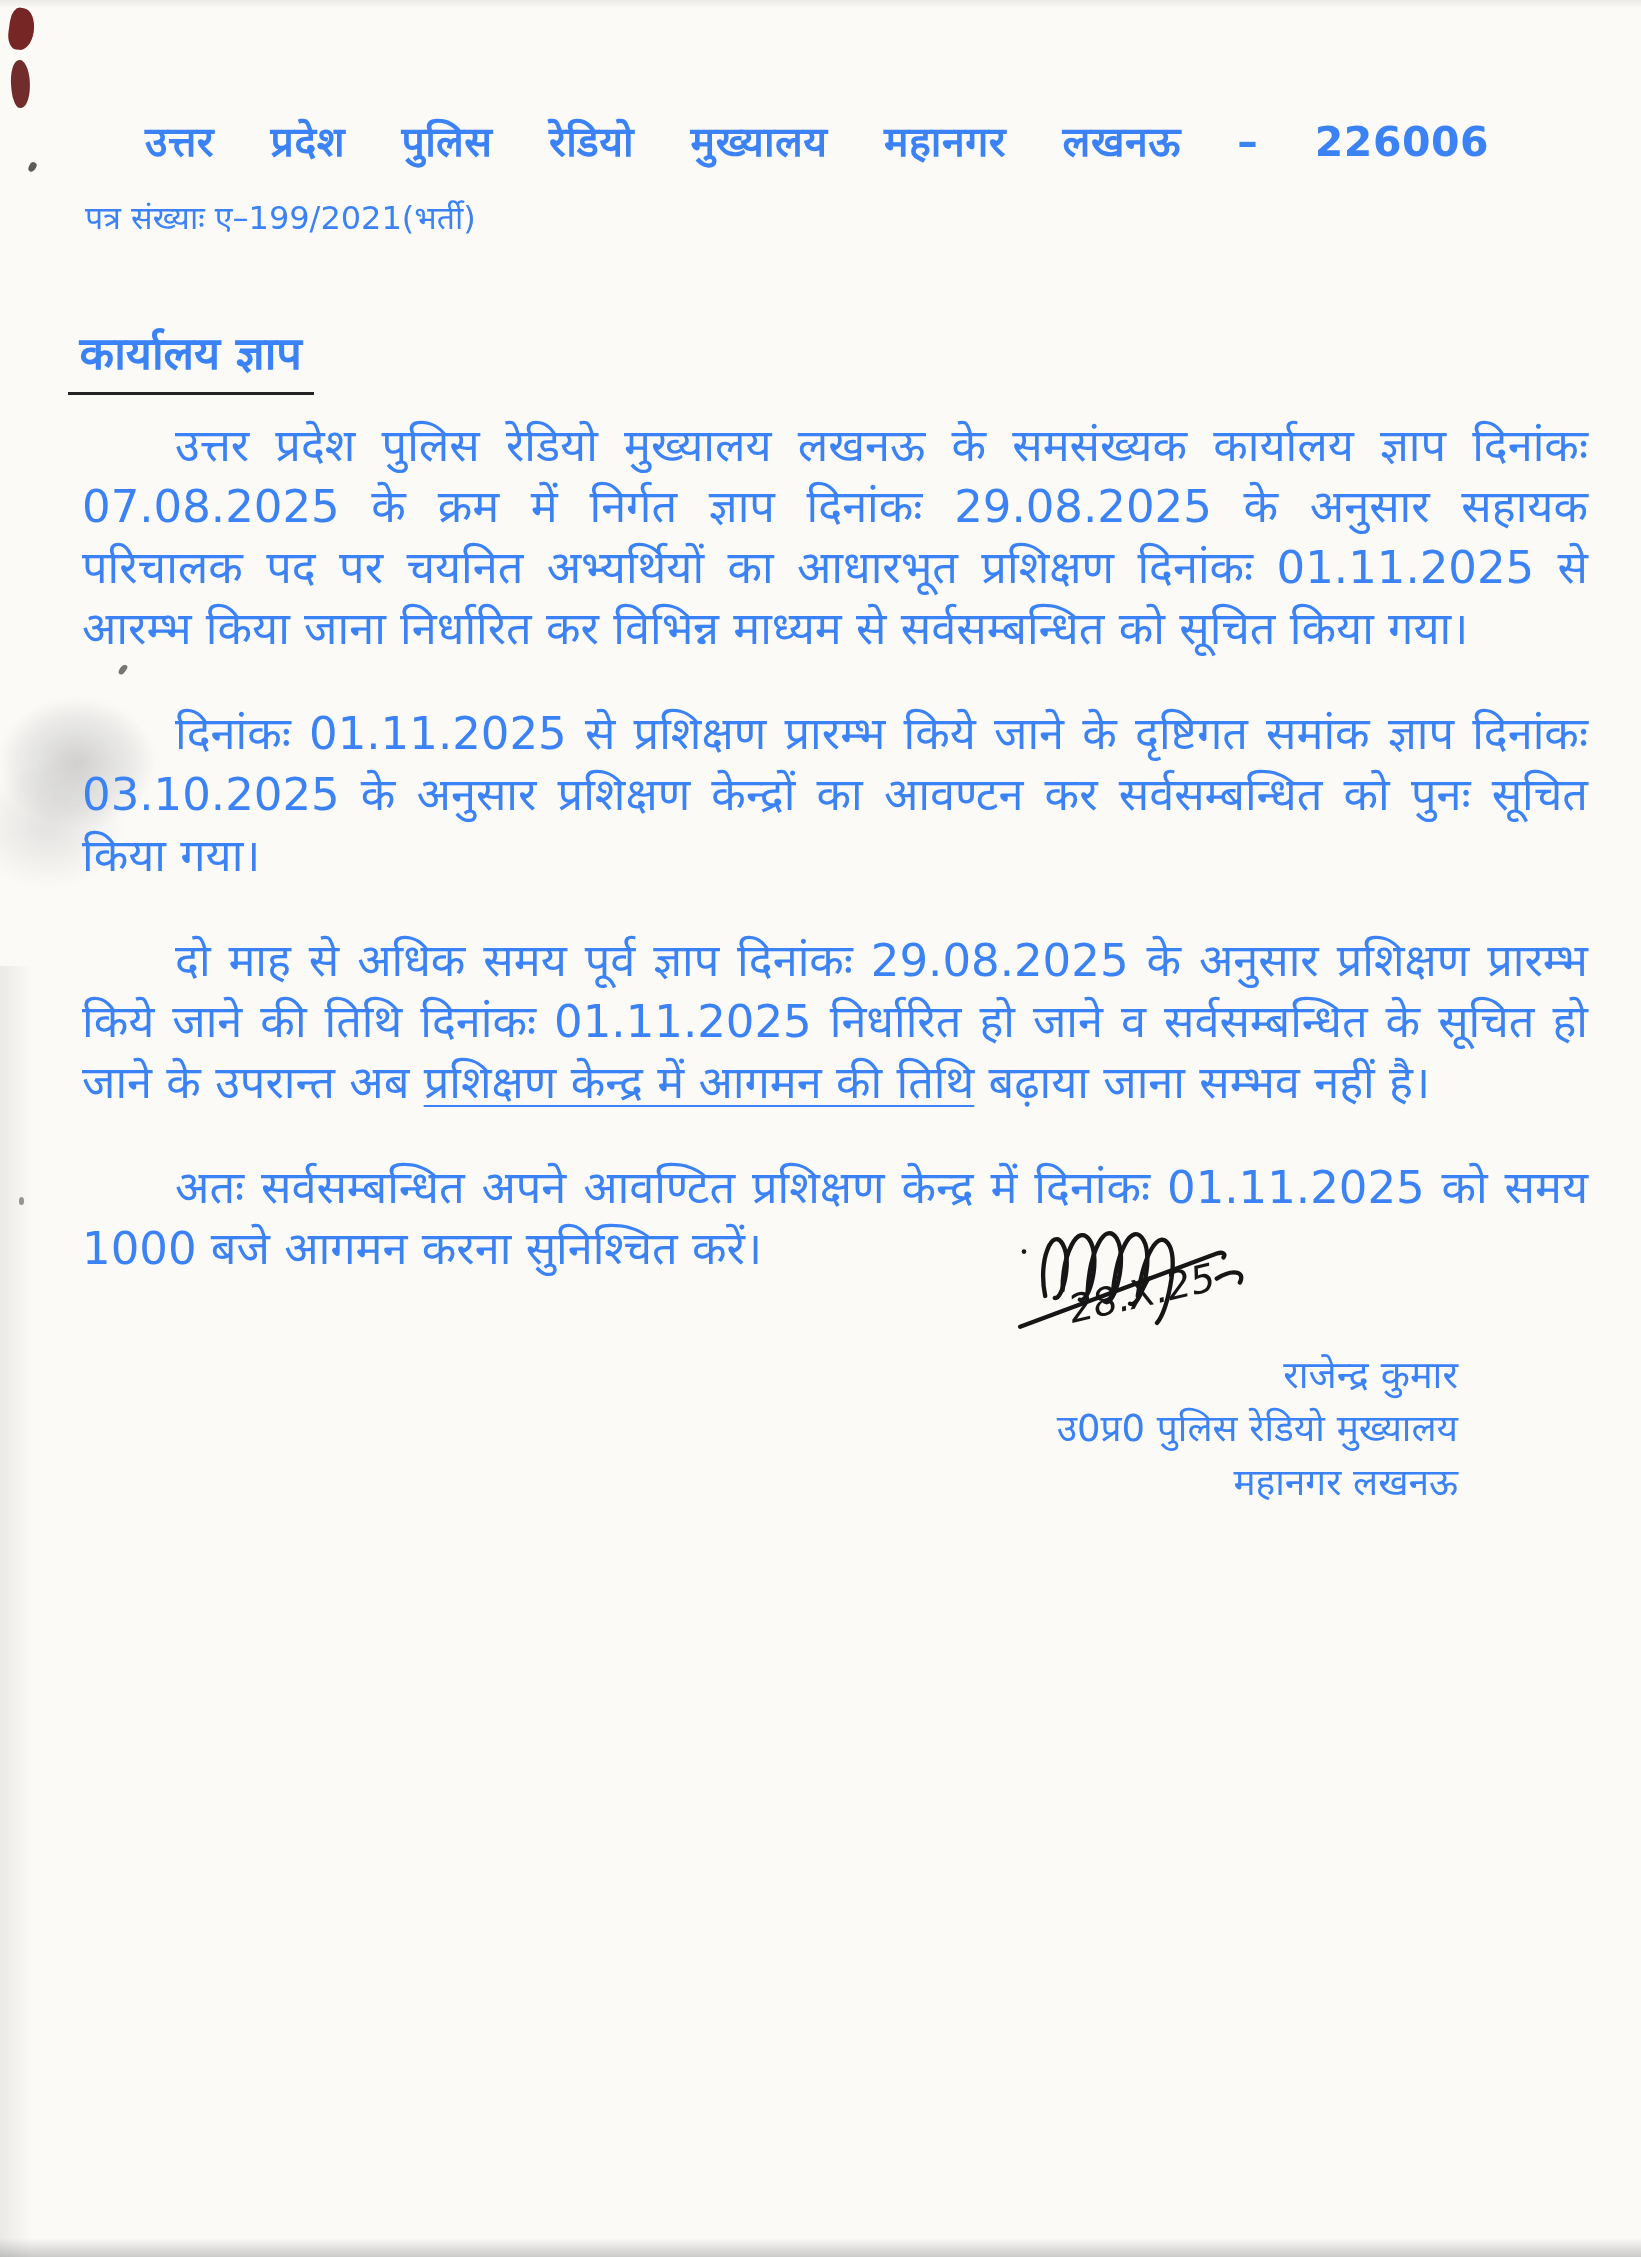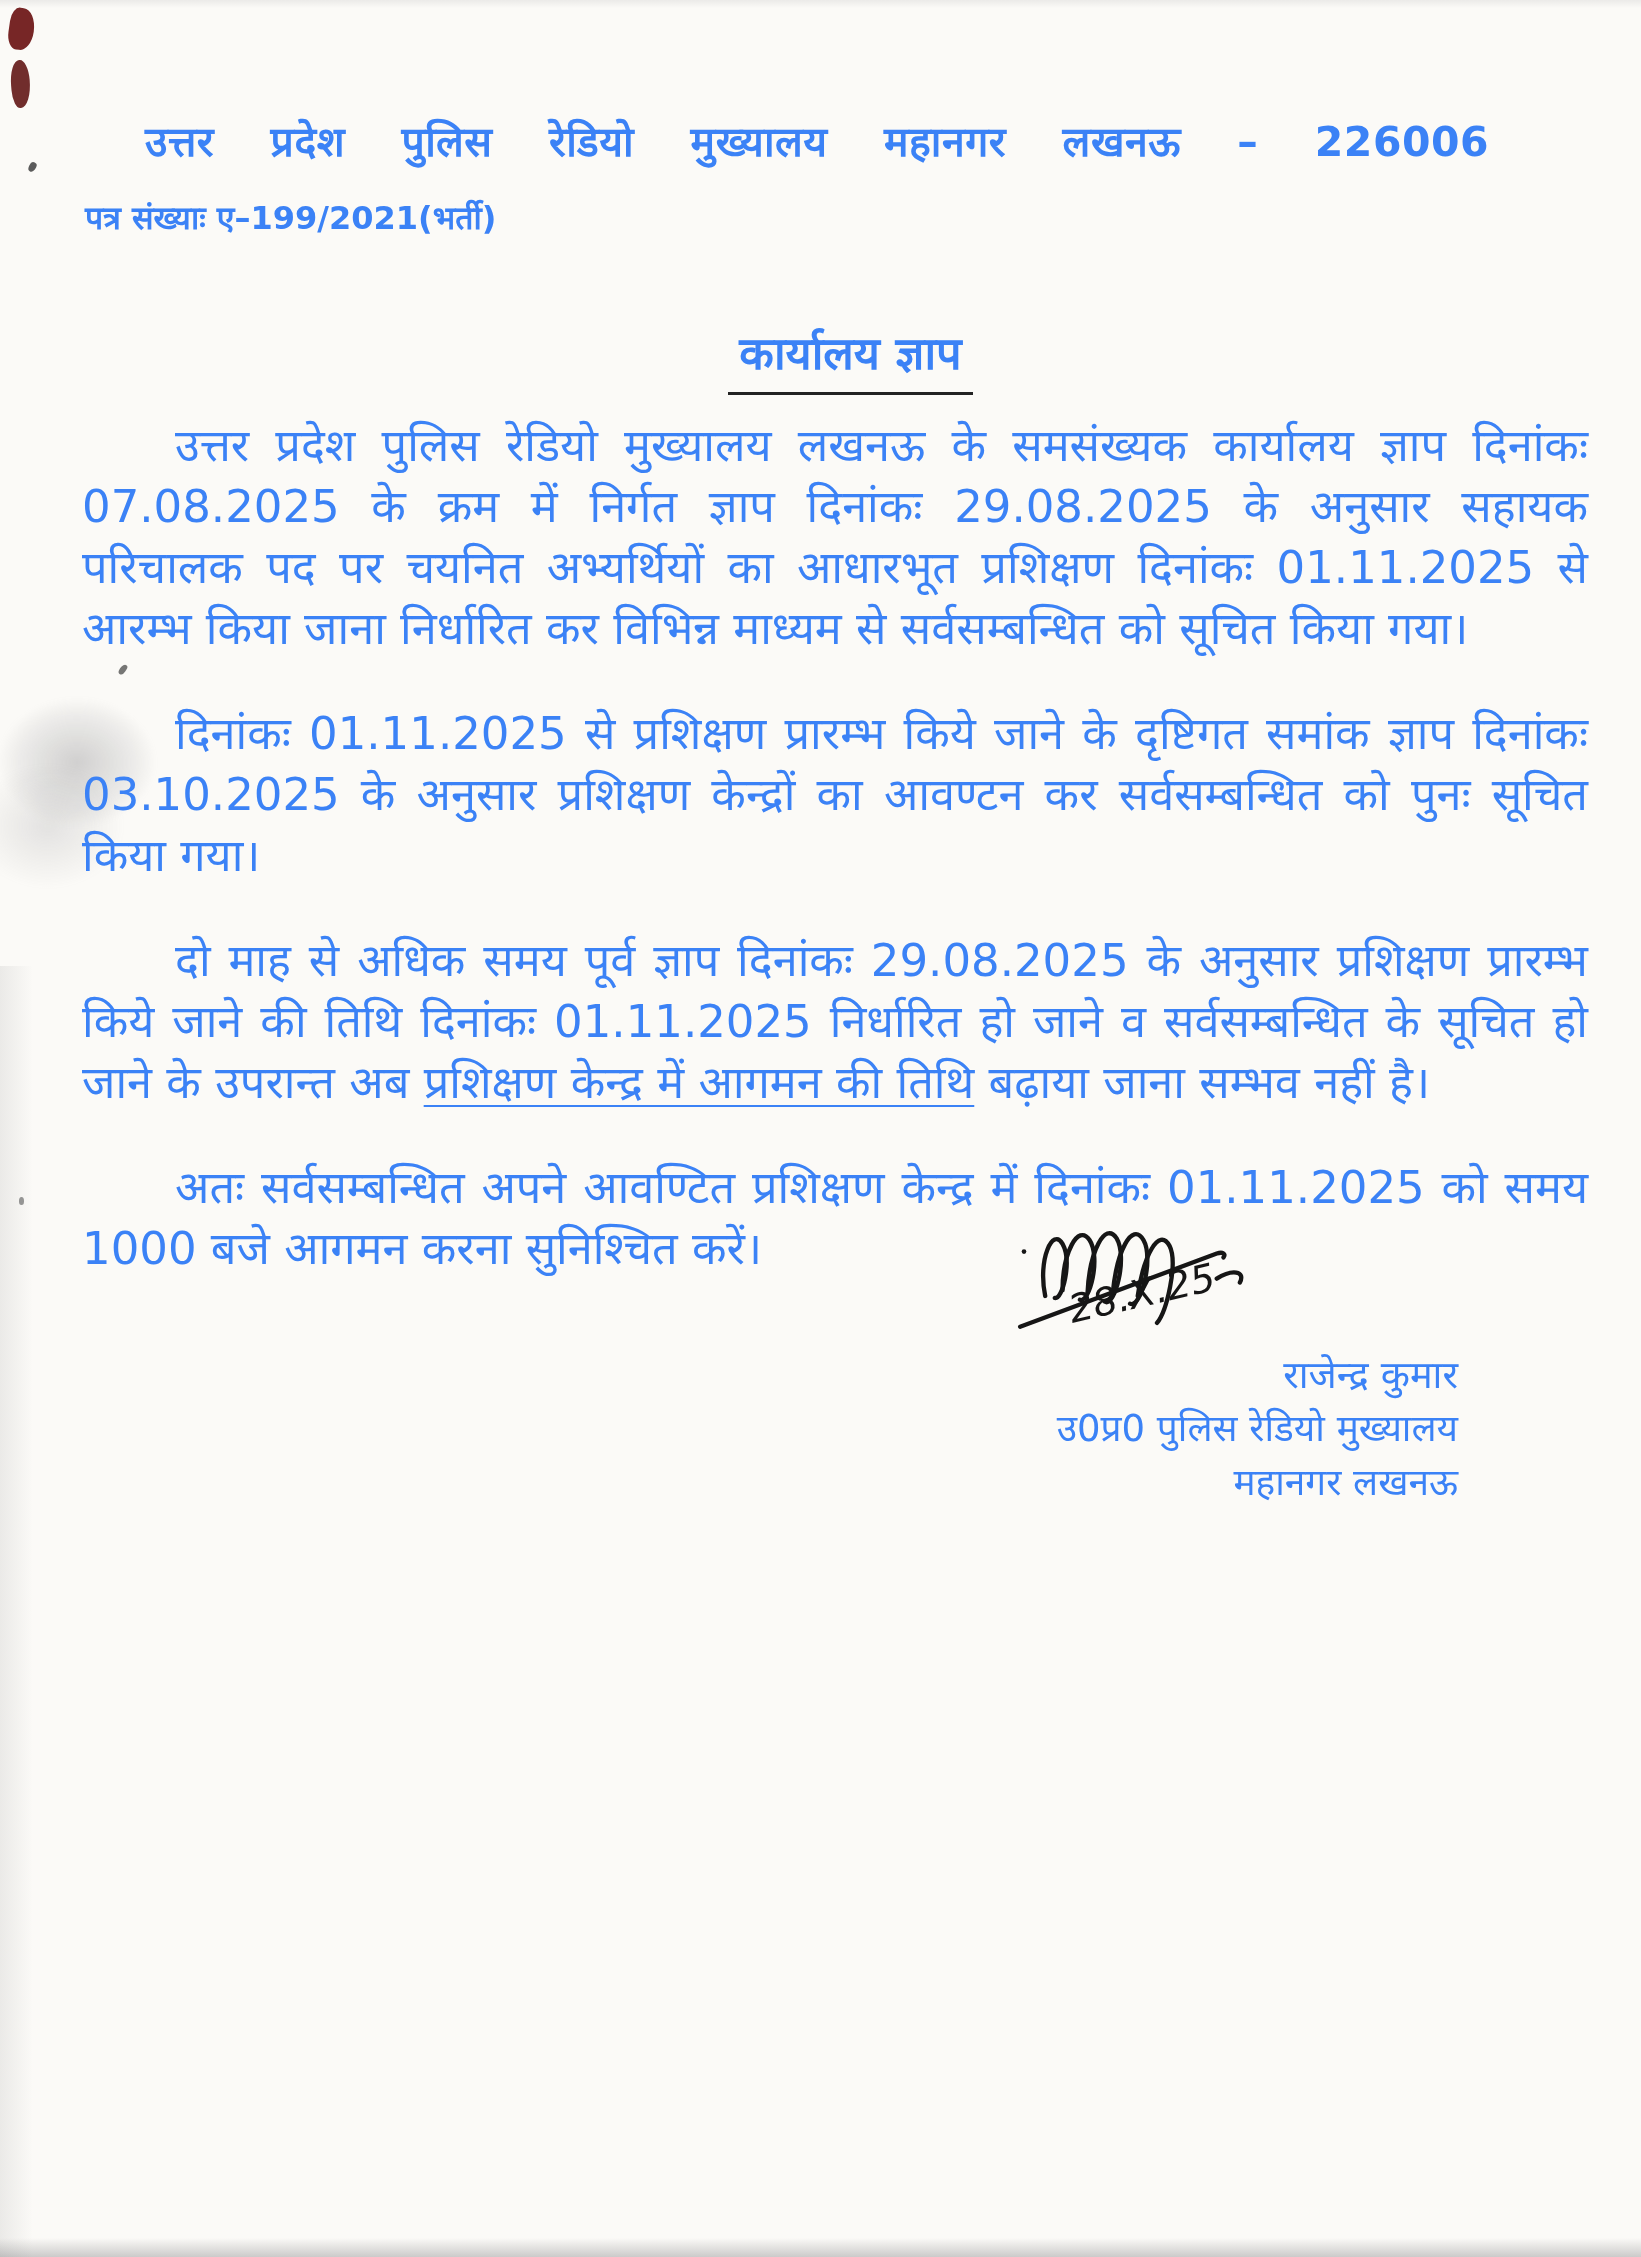--- a/index.html
+++ b/index.html
@@ -38,23 +38,23 @@
 
   
   .hdr-title {
     position:absolute; left:145px; width:1344px; top:112px;
     font-size:41px; font-weight:bold; letter-spacing:0.5px;
     text-align:justify; text-align-last:justify; white-space:normal;
   }
   .hdr-sub {
     position:absolute; left:85px; width:1410px; top:195px;
     display:flex; justify-content:space-between;
-    font-size:32px; font-weight:bold;
+    font-size:32px; font-weight:normal;
   }
-  .memo-title-wrap { position:absolute; left:68px; right:8px; top:321px; text-align:center; }
+  .memo-title-wrap { position:absolute; left:68px; right:8px; top:321px; }
   .memo-title {
     display:inline-block; font-size:45px; font-weight:bold;
     border-bottom:3.9px solid #232323; padding:0 11.6px 9.7px 11.6px;
   }
 
   
   .body-text {
     position:absolute; left:82px; width:1506px; top:415px;
     font-size:45px; line-height:61px; text-align:justify;
   }

